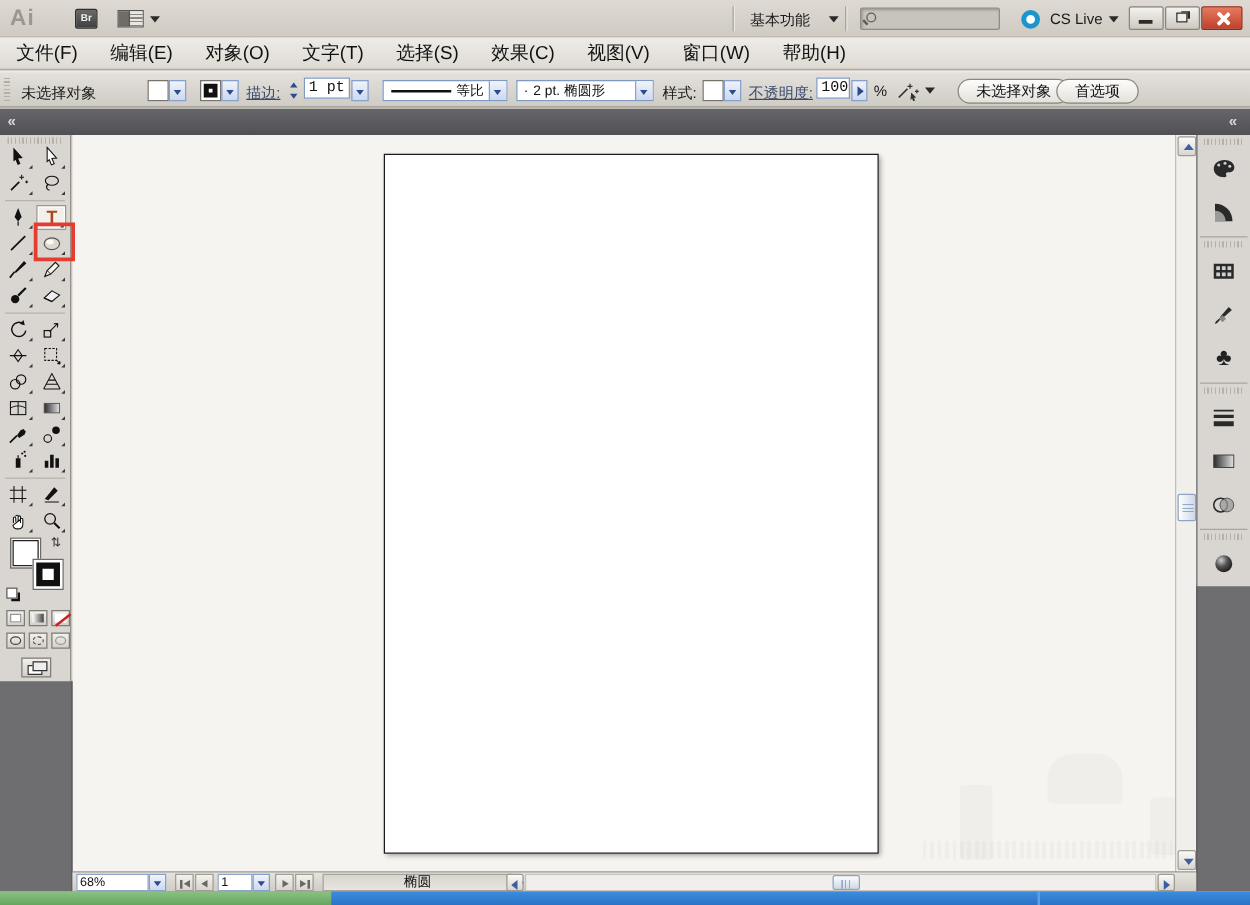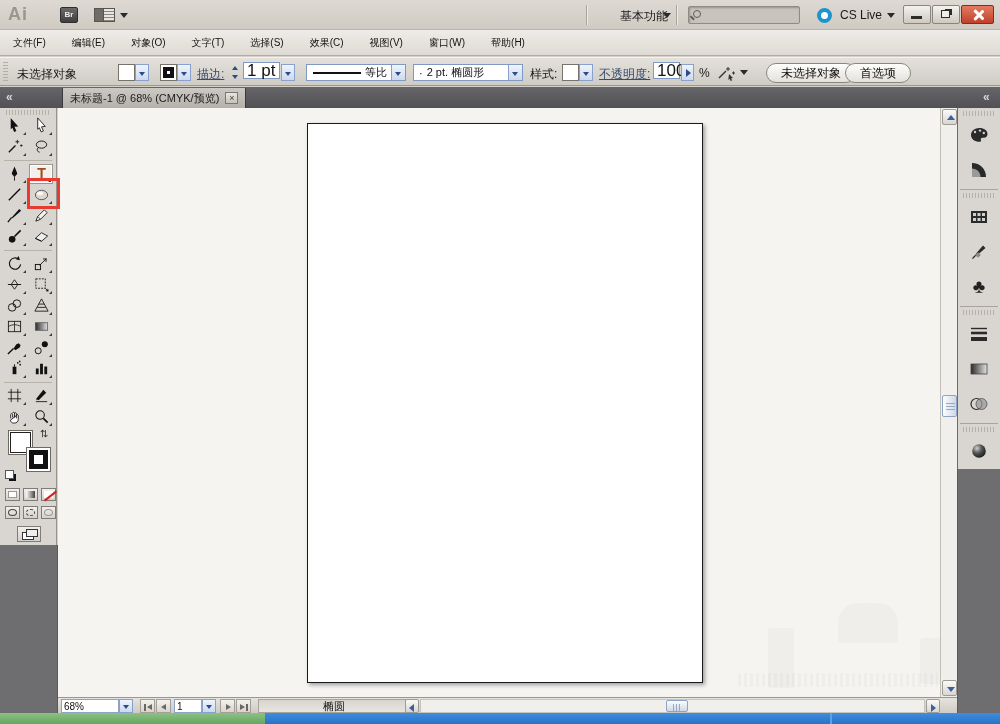--- a/index.html
+++ b/index.html
@@ -10,57 +10,57 @@
   
   .titlebar { position:absolute; left:0; top:0; width:1000px; height:30px; background:linear-gradient(#dedad3,#cfcbc3); border-bottom:1px solid #b9b5ad; }
   .ai-logo { position:absolute; left:8px; top:4px; font-size:18px; font-weight:bold; color:#9b978f; letter-spacing:1px; }
   .br-btn { position:absolute; left:60px; top:7px; width:18px; height:16px; background:linear-gradient(#6a6a6a,#3f3f3f); color:#eee; font-size:8px; font-weight:bold; border:1px solid #2e2e2e; border-radius:2px; text-align:center; line-height:14px; }
   .layout-btn { position:absolute; left:94px; top:8px; width:21px; height:14px; border:1px solid #555; background:#e9e6e1; display:flex; }
   .layout-btn .l { width:9px; background:#6f6c67; border-right:1px solid #555; }
   .layout-btn .r { flex:1; background:repeating-linear-gradient(#e9e6e1 0 2px,#8a8781 2px 3px); }
   .dd-caret { width:0; height:0; border-left:4px solid transparent; border-right:4px solid transparent; border-top:5px solid #2a2a2a; display:inline-block; }
   .tb-caret { position:absolute; left:120px; top:13px; }
   .tb-sep { position:absolute; top:5px; width:1px; height:20px; background:#a9a59d; box-shadow:1px 0 0 #eceae5; }
-  .workspace { position:absolute; left:600px; top:8px; font-size:12px; color:#1a1a1a;margin-left:20px; }
+  .workspace { position:absolute; left:600px; top:8px; font-size:12px; color:#1a1a1a; }
   .ws-caret { position:absolute; left:663px; top:13px; }
   .searchbox { position:absolute; left:688px; top:6px; width:112px; height:18px; background:#c7c4bd; border:1px solid #8f8c85; border-radius:2px; box-shadow:inset 1px 1px 2px rgba(0,0,0,.25); }
   .mag { position:absolute; left:4px; top:3px; width:8px; height:8px; border:1.5px solid #5f5c56; border-radius:50%; }
   .mag::after { content:""; position:absolute; left:-4px; top:6px; width:5px; height:1.5px; background:#5f5c56; transform:rotate(45deg); }
   .search-input { position:absolute; left:16px; top:1px; width:92px; height:14px; border:none; background:transparent; font-size:11px; outline:none; }
   .cs-ring { position:absolute; left:817px; top:8px; width:15px; height:15px; border:4px solid #1c95cf; border-radius:50%; background:#fff; }
   .cslive { position:absolute; left:840px; top:8px; font-size:12px; color:#1a1a1a; }
   .cs-caret { position:absolute; left:887px; top:13px; }
   .winbtns { position:absolute; left:903px; top:5px; display:flex; gap:1px; }
   .wbtn { width:28px; height:19px; background:linear-gradient(#f4f2ee,#cdc9c1); border:1px solid #8a867e; border-radius:2px; position:relative; }
   .wbtn.close { width:33px; background:linear-gradient(#e8english 0,#e06a50,#b53722); background:linear-gradient(#e57a60,#c0402a); border-color:#8c2a18; }
   .ic-min { position:absolute; left:7px; bottom:4px; width:11px; height:3px; background:#2e2c29; }
   .ic-rest { position:absolute; left:8px; top:4px; width:9px; height:8px; border:1.5px solid #2e2c29; background:#efede9; box-shadow:3px -2px 0 -1px #2e2c29; }
   .ic-x { position:absolute; left:50%; top:50%; width:13px; height:13px; transform:translate(-50%,-50%); }
   .ic-x::before,.ic-x::after { content:""; position:absolute; left:6px; top:0; width:2.5px; height:13px; background:#fff; border-radius:1px; }
   .ic-x::before { transform:rotate(45deg); } .ic-x::after { transform:rotate(-45deg); }
 
   
   .menubar { position:absolute; left:0; top:30px; width:1000px; height:26px; background:linear-gradient(#eeece8,#dedad3); display:flex; align-items:center; border-bottom:1px solid #b0aca4; }
-  .menu-item { padding:0 13px; font-size:10px; color:#111; cursor:default;text-align:right; }
+  .menu-item { padding:0 13px; font-size:15px; color:#111; cursor:default;text-align:right; }
 
   
   .controlbar { position:absolute; left:0; top:57px; width:1000px; height:29px; background:linear-gradient(#e4e1dc,#cfccc5); border-top:1px solid #f4f2ee; border-bottom:1px solid #9b978f; }
   .cb-grip { position:absolute; left:3px; top:4px; width:5px; height:20px; background:repeating-linear-gradient(#b3afa7 0 1px,transparent 1px 3px); }
   .cb-label { position:absolute; top:8px; font-size:12px; color:#1a1a1a; white-space:nowrap; }
   .cb-link { position:absolute; top:8px; font-size:12px; color:#3c4a6e; text-decoration:underline; white-space:nowrap; cursor:pointer; }
   .swcombo { position:absolute; top:5px; height:19px; display:flex; align-items:center; }
   .swatch { width:17px; height:17px; border:1px solid #77736b; background:#fff; position:relative; }
   .swatch.stroke-sw::after { content:""; position:absolute; inset:2px; border:4px solid #111; }
   .ddbtn { width:14px; height:17px; background:linear-gradient(#f0f4fb,#ccd9ef); border:1px solid #88a0cc; position:relative; }
   .ddbtn::after { content:""; position:absolute; left:3px; top:7px; border-left:3.5px solid transparent; border-right:3.5px solid transparent; border-top:4px solid #2c4a8c; }
   .spin { position:absolute; top:6px; width:11px; height:17px; }
   .spin::before,.spin::after { content:""; position:absolute; left:2px; border-left:3.5px solid transparent; border-right:3.5px solid transparent; }
   .spin::before { top:2px; border-bottom:4px solid #2c4a8c; }
   .spin::after { bottom:2px; border-top:4px solid #2c4a8c; }
-  .field { position:absolute; top:4px; height:17px; background:#fff; border:1px solid #7f99c4; font-size:17px; line-height:15px; padding:0 3px; }
+  .field { position:absolute; top:4px; height:17px; background:#fff; border:1px solid #7f99c4; font-size:12px; line-height:15px; padding:0 3px;font-family:Liberation Mono, monospace; }
   .combo { position:absolute; top:6px; height:17px; background:#fff; border:1px solid #7f99c4; display:flex; align-items:center; font-size:11px; }
   .combo .ddbtn { height:15px; border:none; border-left:1px solid #88a0cc; margin-left:auto; }
   .lineprev { width:48px; height:2px; background:#111; margin:0 4px; }
   .gobtn { position:absolute; top:6px; width:13px; height:17px; background:linear-gradient(#f0f4fb,#ccd9ef); border:1px solid #88a0cc; }
   .gobtn::after { content:""; position:absolute; left:4px; top:4px; border-top:4px solid transparent; border-bottom:4px solid transparent; border-left:5px solid #2c4a8c; }
   .simsel { position:absolute; top:7px; width:20px; height:16px; }
   .cb-btn { position:absolute; top:5px; height:20px; background:linear-gradient(#fdfdfc,#e4e1db); border:1px solid #8b8780; border-radius:10px; font-size:12px; padding:0 14px; line-height:18px; color:#111; }
 
   
   .tabbar { position:absolute; left:0; top:87px; width:1000px; height:21px; background:linear-gradient(#66666a,#515155); }
@@ -253,24 +253,20 @@
       <path d="M12 2v4M10 4h4M16 8h3M17.5 6.5v3" stroke="#333" stroke-width="1" fill="none"></path>
       <path d="M13 9l4 4-1.8.2.8 2.2-1.4.6-.9-2.3-1.4 1.2z" fill="#333"></path>
     </svg>
     <span class="dd-caret" style="position:absolute; left:740px; top:12px"></span>
     <button class="cb-btn" style="left:766px">未选择对象</button>
     <button class="cb-btn" style="left:845px">首选项</button>
   </div>
 
   <div class="tabbar">
     <span class="collapse" style="left:6px">«</span>
-    <span class="doc-tab">
-      <span>未标题-1 @ 68% (CMYK/预览)</span>
-      <span class="tab-close">×</span>
-    </span>
     <span class="collapse" style="left:983px">«</span>
   </div>
 
   <div class="main">
 
     <div class="toolbox">
       <div class="tb-grip"></div>
       <div class="trow">
         <span class="tool">
             <svg class="ti" viewBox="0 0 18 18">

